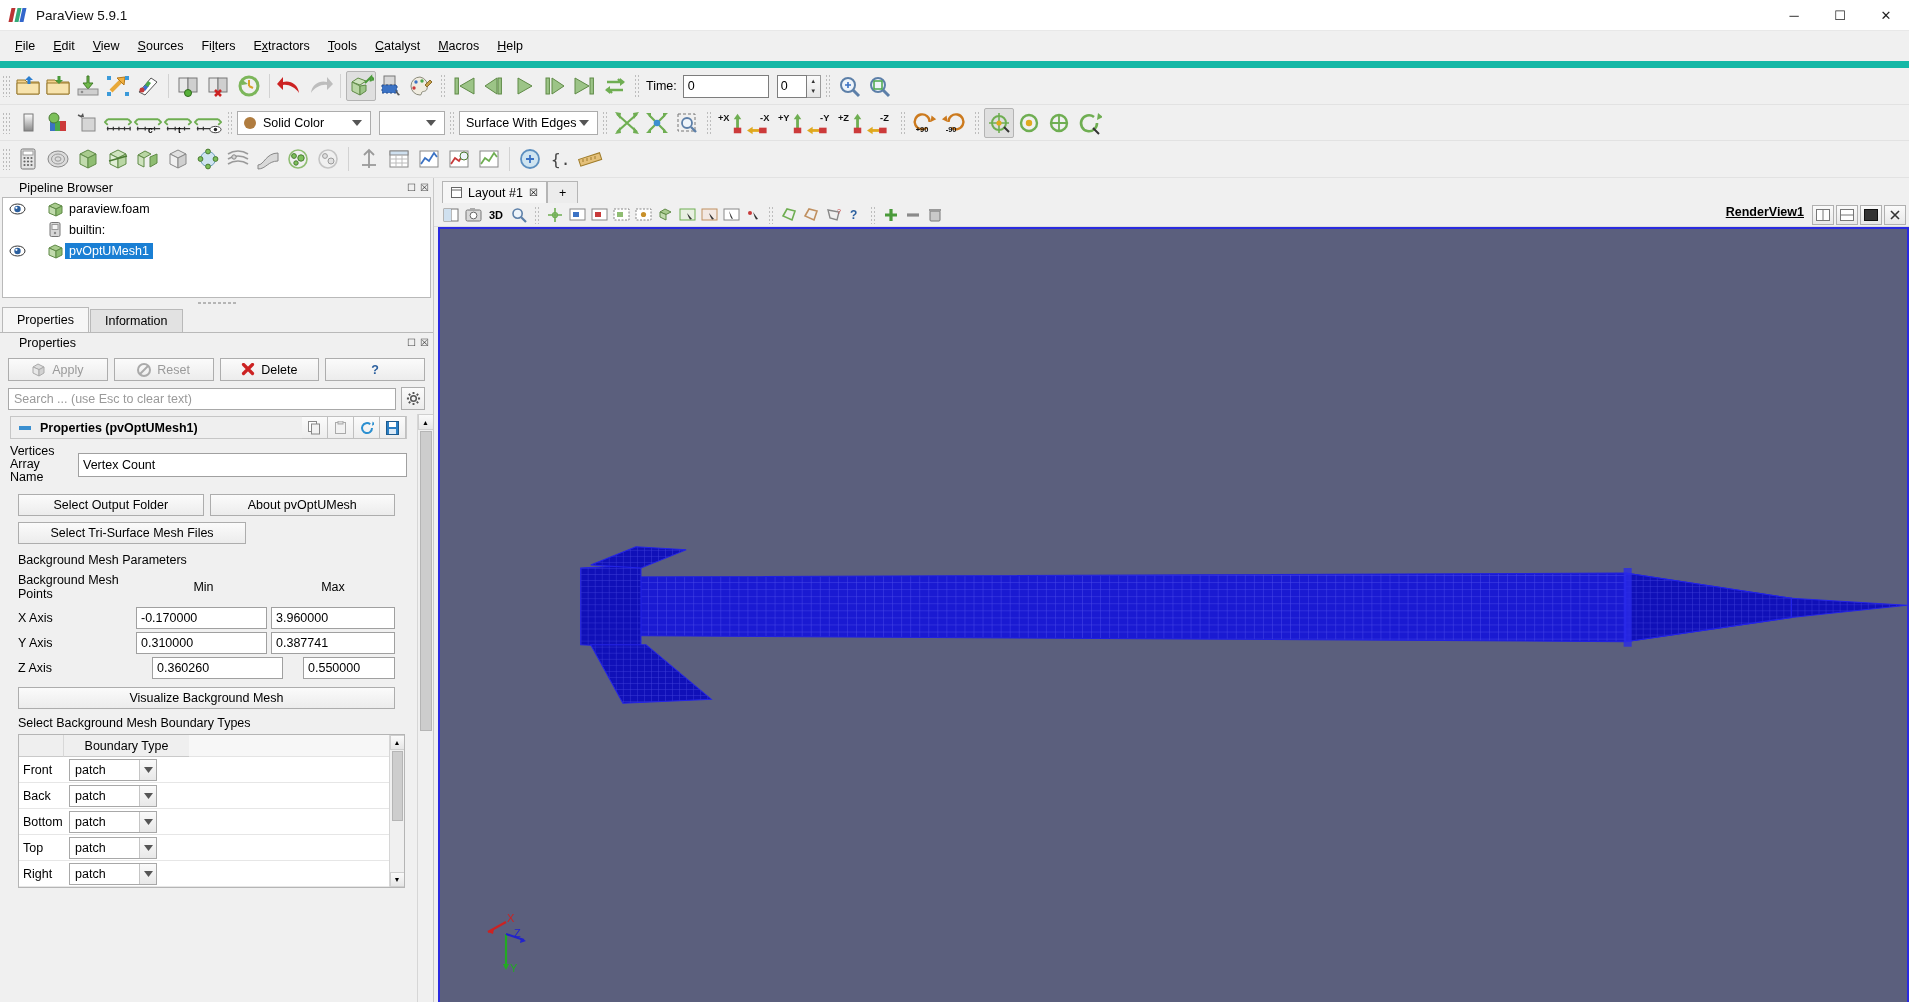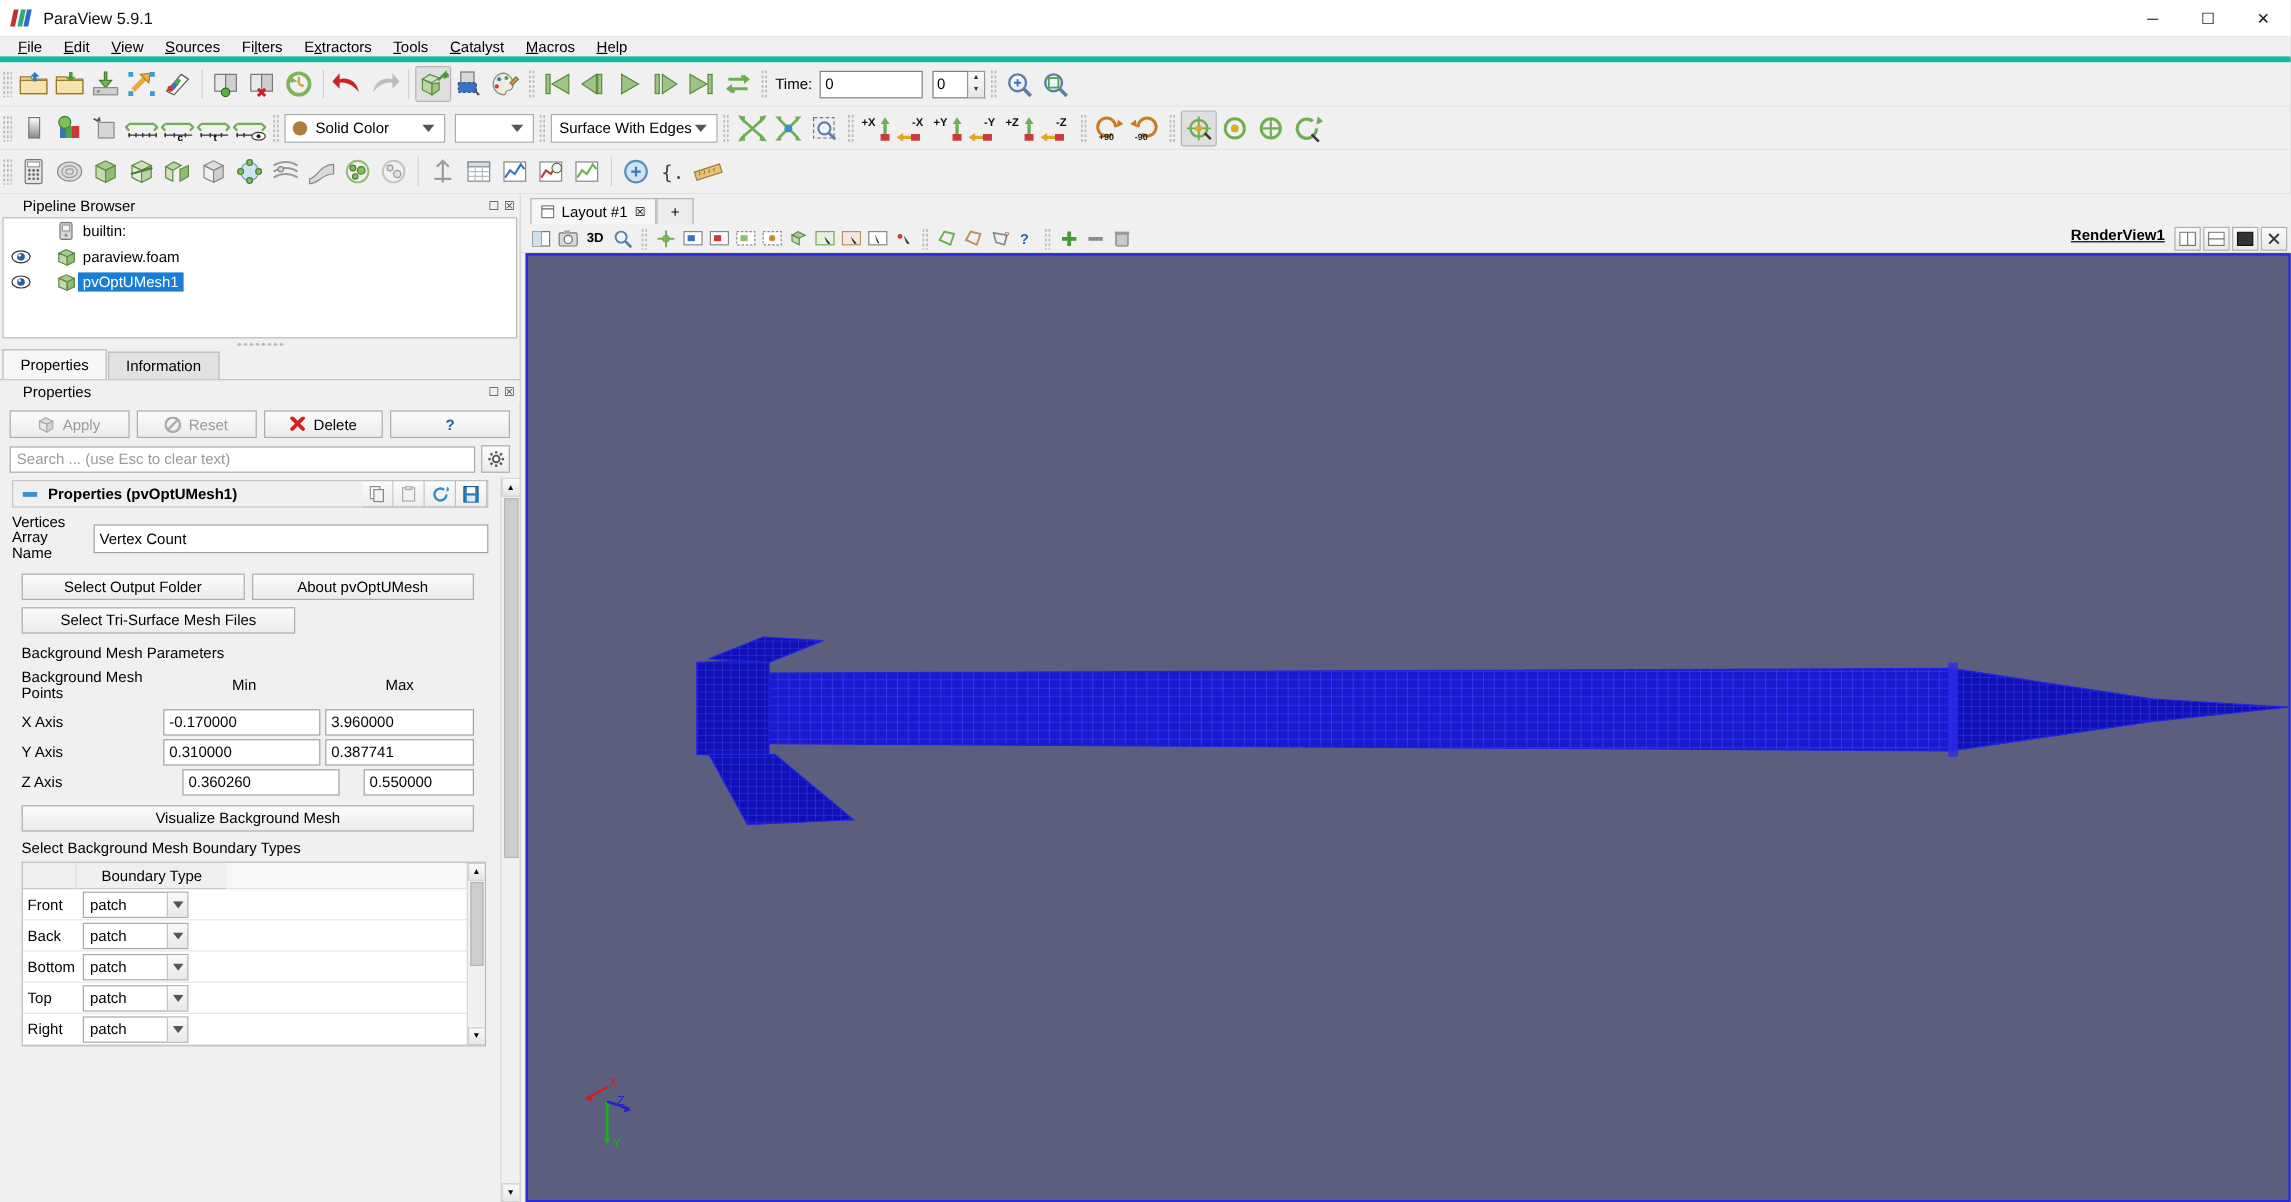--- a/index.html
+++ b/index.html
@@ -14,22 +14,22 @@
     border-bottom:1px solid #e8e8e8; }
   #app-logo { width:18px; height:14px; margin-left:10px; margin-right:8px;
     display:flex; gap:1.5px; }
   #app-logo i { display:block; width:4px; height:14px; transform:skewX(-12deg); }
   #titlebar .ttl { font-size:13.5px; color:#111; }
   #win-btns { margin-left:auto; display:flex; height:31px; }
   #win-btns div { width:46px; height:31px; display:flex; align-items:center;
      justify-content:center; font-size:13px; color:#222; }
 
   
-  #menubar { height:21px; background:#f0f0f0; display:flex; align-items:center;
-     padding-left:6px; border-bottom:5px solid #14b8a6;}
+  #menubar { height:37px; background:#f0f0f0; display:flex; align-items:center;
+     padding-left:6px; border-bottom:7px solid #14b8a6;}
   #menubar span { padding:2px 9px; font-size:12.5px; }
   #menubar u { text-decoration:underline; }
 
   
   .tbrow { display:flex; align-items:center; background:#f0f0f0;
     border-bottom:1px solid #e2e2e2; }
   #tb1 { height:37px; }
   #tb2 { height:36px; }
   #tb3 { height:37px; }
   .grip { width:8px; height:22px; margin:0 3px 0 2px;
@@ -731,48 +731,48 @@
     <div class="dockhdr">
       <span>Pipeline Browser</span>
       <span class="btns">
         <span>☐</span>
         <span>☒</span>
       </span>
     </div>
 
     <div id="pipeline">
       <div class="pipe-row">
-        <span class="eye"></span>
-        <span class="ind"></span>
-        <span class="icon">
-          <svg width="12" height="15" viewBox="0 0 12 15">
-              <rect x="1" y="0.5" width="10" height="14" rx="1.5" fill="#d7d7d7" stroke="#777"></rect>
-              <rect x="3" y="2.5" width="6" height="5" fill="#f4f4f4" stroke="#9a9a9a"></rect>
-              <circle cx="6" cy="11" r="1.2" fill="#8a8a8a"></circle>
-            </svg>
-        </span>
-        <span class="lbl">builtin:</span>
-      </div>
-      <div class="pipe-row">
         <span class="eye">
           <svg width="17" height="12" viewBox="0 0 17 12">
               <ellipse cx="8.5" cy="6" rx="7.5" ry="5" fill="#fff" stroke="#333"></ellipse>
               <circle cx="8.5" cy="6" r="3.2" fill="#2b5f9e"></circle>
               <circle cx="7.4" cy="4.8" r="1.1" fill="#fff"></circle>
             </svg>
         </span>
         <span class="ind"></span>
         <span class="icon">
           <svg width="17" height="16" viewBox="0 0 17 16">
               <path d="M2 5l6-3 7 3-6 3z" fill="#a9cb8e" stroke="#5f8a46"></path>
               <path d="M2 5v7l7 3V8z" fill="#c2dbae" stroke="#5f8a46"></path>
               <path d="M9 8v7l6-3V5z" fill="#8fbd72" stroke="#5f8a46"></path>
             </svg>
         </span>
         <span class="lbl">paraview.foam</span>
+      </div>
+      <div class="pipe-row">
+        <span class="eye"></span>
+        <span class="ind"></span>
+        <span class="icon">
+          <svg width="12" height="15" viewBox="0 0 12 15">
+              <rect x="1" y="0.5" width="10" height="14" rx="1.5" fill="#d7d7d7" stroke="#777"></rect>
+              <rect x="3" y="2.5" width="6" height="5" fill="#f4f4f4" stroke="#9a9a9a"></rect>
+              <circle cx="6" cy="11" r="1.2" fill="#8a8a8a"></circle>
+            </svg>
+        </span>
+        <span class="lbl">builtin:</span>
       </div>
       <div class="pipe-row sel">
         <span class="eye">
           <svg width="17" height="12" viewBox="0 0 17 12">
               <ellipse cx="8.5" cy="6" rx="7.5" ry="5" fill="#fff" stroke="#333"></ellipse>
               <circle cx="8.5" cy="6" r="3.2" fill="#2b5f9e"></circle>
               <circle cx="7.4" cy="4.8" r="1.1" fill="#fff"></circle>
             </svg>
         </span>
         <span class="ind"></span>

